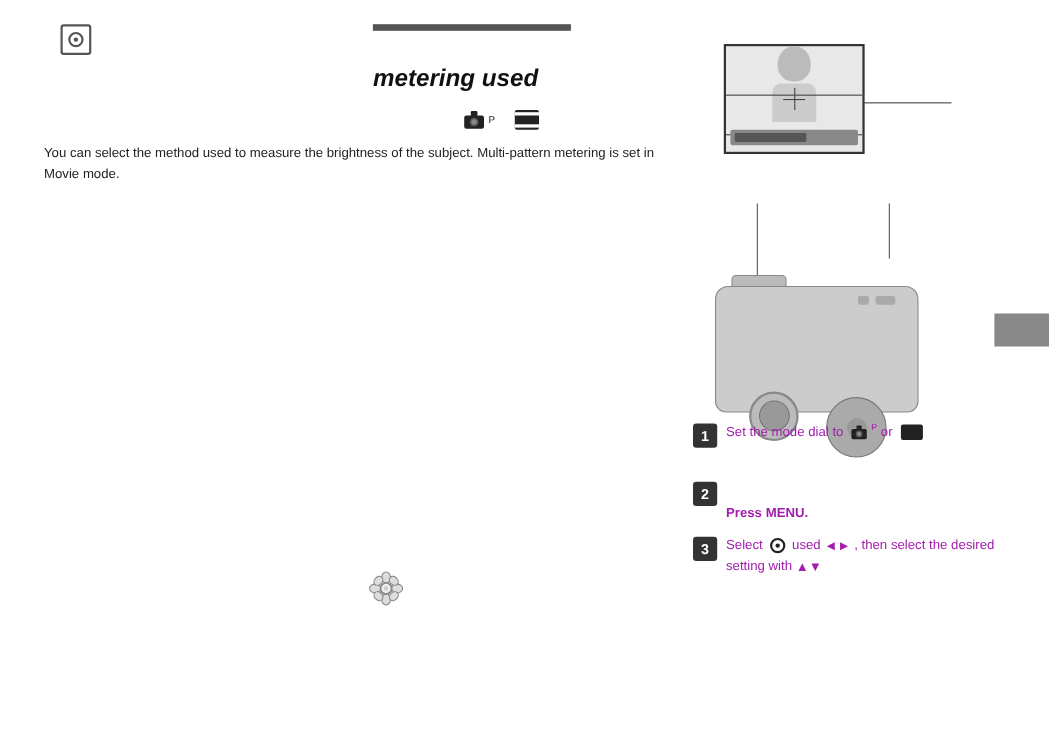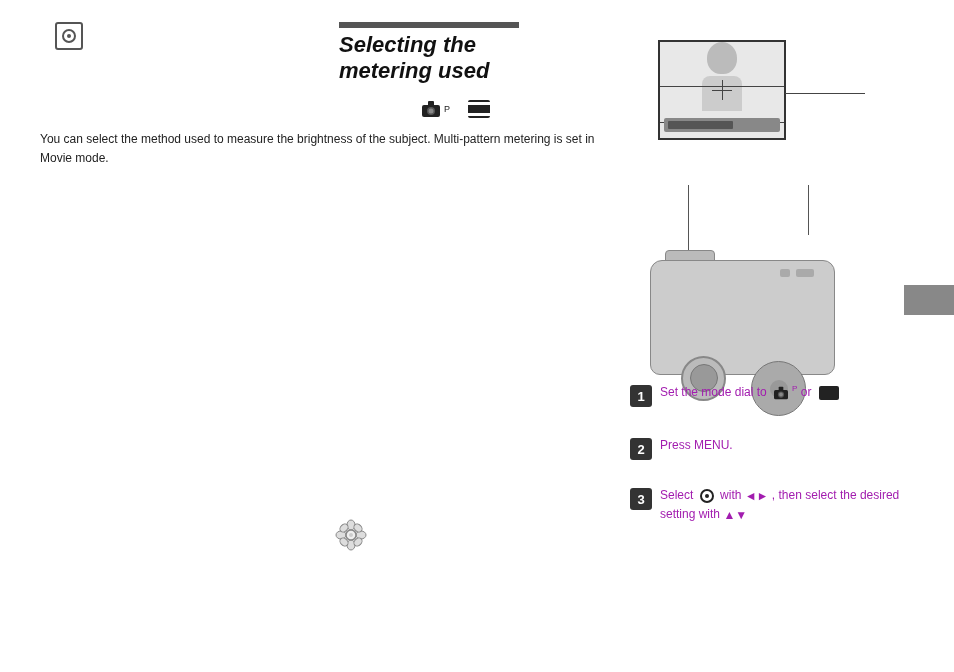--- a/index.html
+++ b/index.html
@@ -342,21 +342,21 @@
 </head>
 <body>
 
 <div class="top-icon">
   <div class="top-icon-inner"></div>
 </div>
 
 <div class="title-bar">
   <div class="title-accent"></div>
   <div class="title-text">
-    <span>Selecting the</span><br>
+    <br>
     <span>metering used</span>
   </div>
 </div>
 
 <div class="mode-icons">
   <div class="camera-mode-icon">
 
     <svg width="22" height="18" viewBox="0 0 22 18">
       <rect x="2" y="5" width="18" height="12" rx="2" fill="#222"></rect>
       <rect x="8" y="1" width="6" height="5" rx="1" fill="#222"></rect>
@@ -428,34 +428,34 @@
     <circle cx="11" cy="11" r="2.5" fill="#888"></circle>
   </svg><sup style="font-size:8px;">P</sup>
   <span>or</span>
   
   <span style="display:inline-block; width:20px; height:14px; background:#222; border-radius:2px; vertical-align:middle; margin-left:4px; position:relative;"></span>
 </div>
 
 <div class="step-box" style="top: 438px; left: 630px;">
   <span>2</span>
 </div>
-<div class="step-text" style="top: 436px; left: 660px; width: 270px;">
+<div class="step-text" style="top: 457px; left: 660px; width: 270px; font-weight: bold;">
   <span>Press MENU.</span>
 </div>
 
 <div class="step-box" style="top: 488px; left: 630px;">
   <span>3</span>
 </div>
 <div class="step-text" style="top: 486px; left: 660px; width: 270px;">
   <span>Select</span>
   
   <span style="display:inline-block; width:14px; height:14px; border:2px solid #222; border-radius:50%; vertical-align:middle; position:relative; margin: 0 3px;">
     <span style="position:absolute; top:50%; left:50%; transform:translate(-50%,-50%); width:4px; height:4px; background:#222; border-radius:50%; display:block;"></span>
   </span>
-  <span>with</span>
+  <span>used</span>
   
   <span class="icon-arrow-lr">◄►</span>
   <span>, then select the desired setting with</span>
   
   <span class="icon-arrow-ud">▲▼</span>
 </div>
 
 <div style="position:absolute; bottom:118px; left:335px;">
   
   <svg width="32" height="32" viewBox="0 0 32 32">

